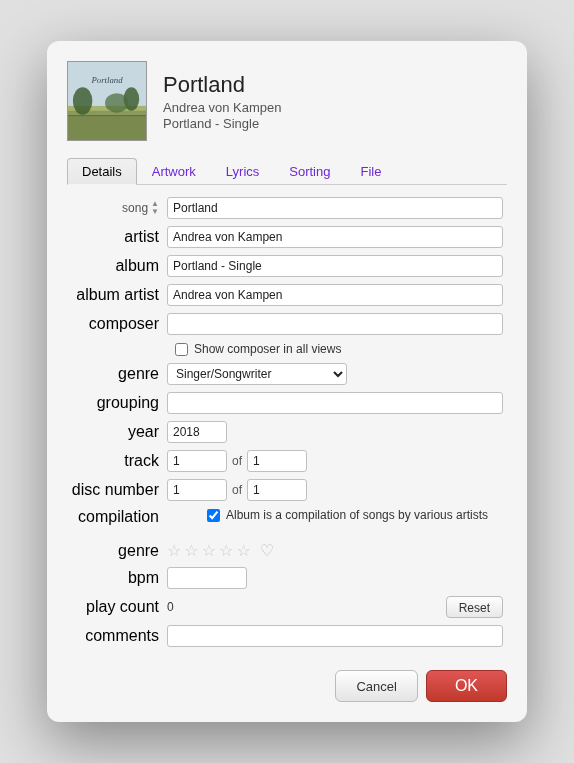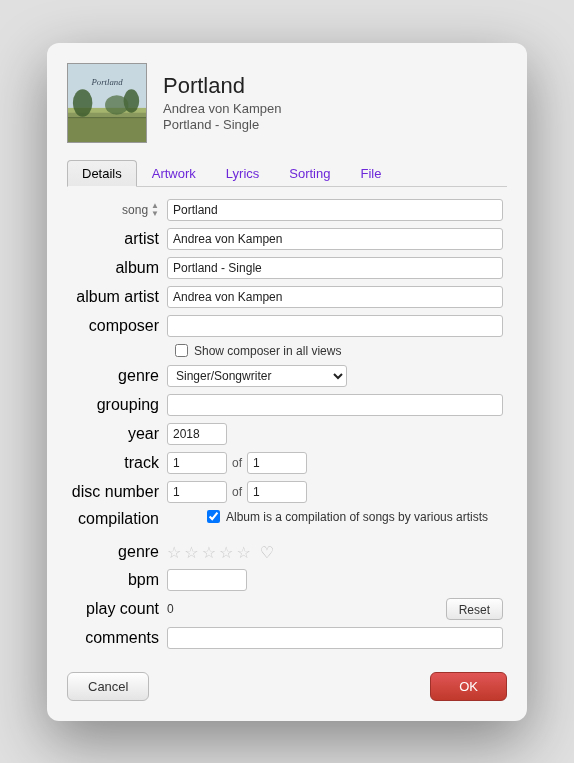--- a/index.html
+++ b/index.html
@@ -251,36 +251,36 @@
       font-size: 12px;
       color: #333;
     }
     
     .divider {
       height: 8px;
     }
     
     .footer {
       display: flex;
-      justify-content: space-between;
+      justify-content: flex-end;
       margin-top: 16px;
       gap: 8px;
     }
     .btn-cancel {
       padding: 6px 20px;
       font-size: 13px;
       background: linear-gradient(to bottom, #fefefe, #e4e4e4);
       border: 1px solid #bbb;
       border-radius: 6px;
       cursor: pointer;
       color: #333;
     }
     .btn-ok {
       padding: 6px 28px;
-      font-size: 13px;
+      font-size: 16px;
       background: linear-gradient(to bottom, #e05555, #c0392b);
       border: 1px solid #a0302a;
       border-radius: 6px;
       cursor: pointer;
       color: white;
       font-weight: 500;
     }
   </style>
 </head>
 <body>

